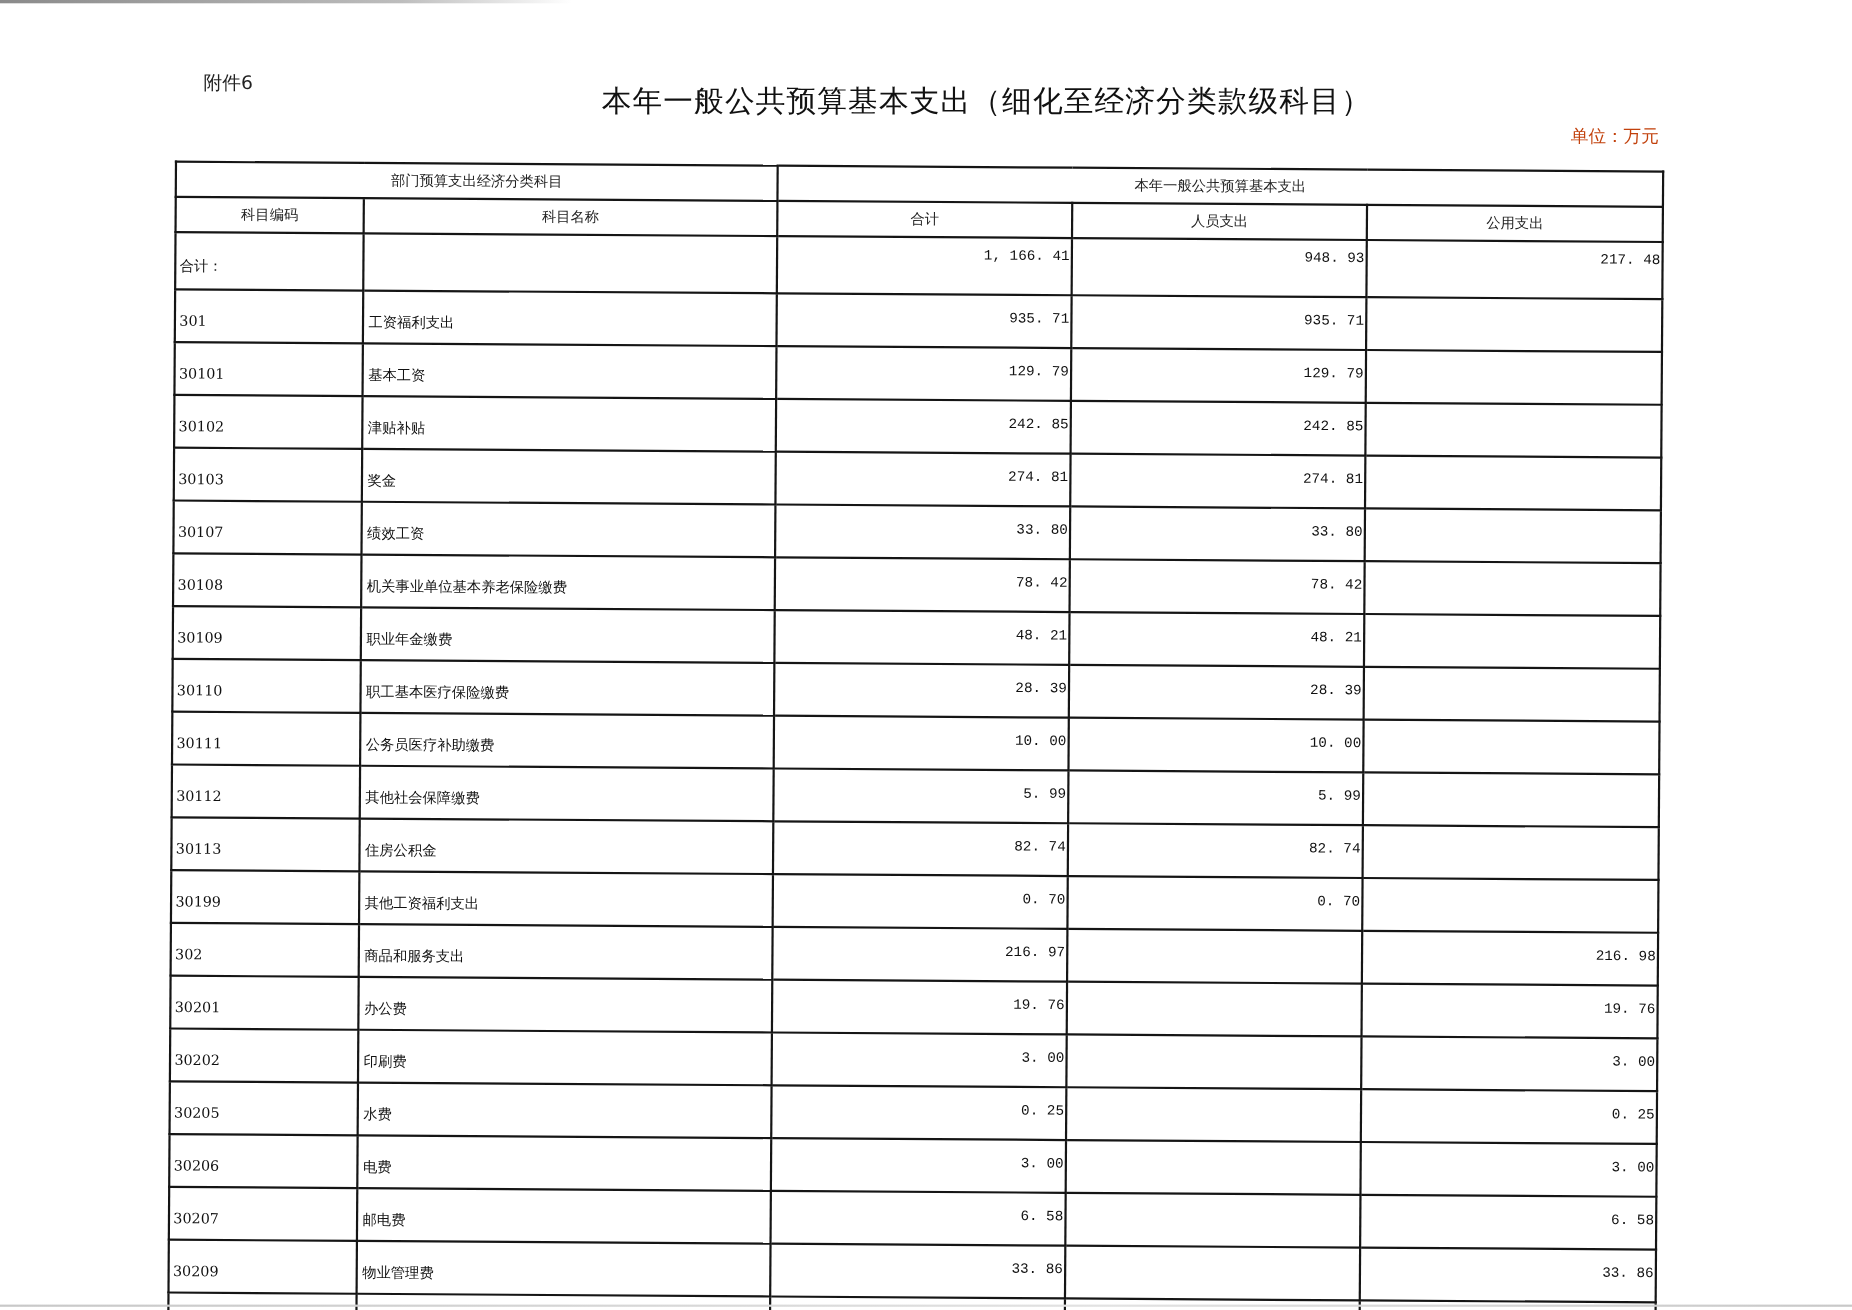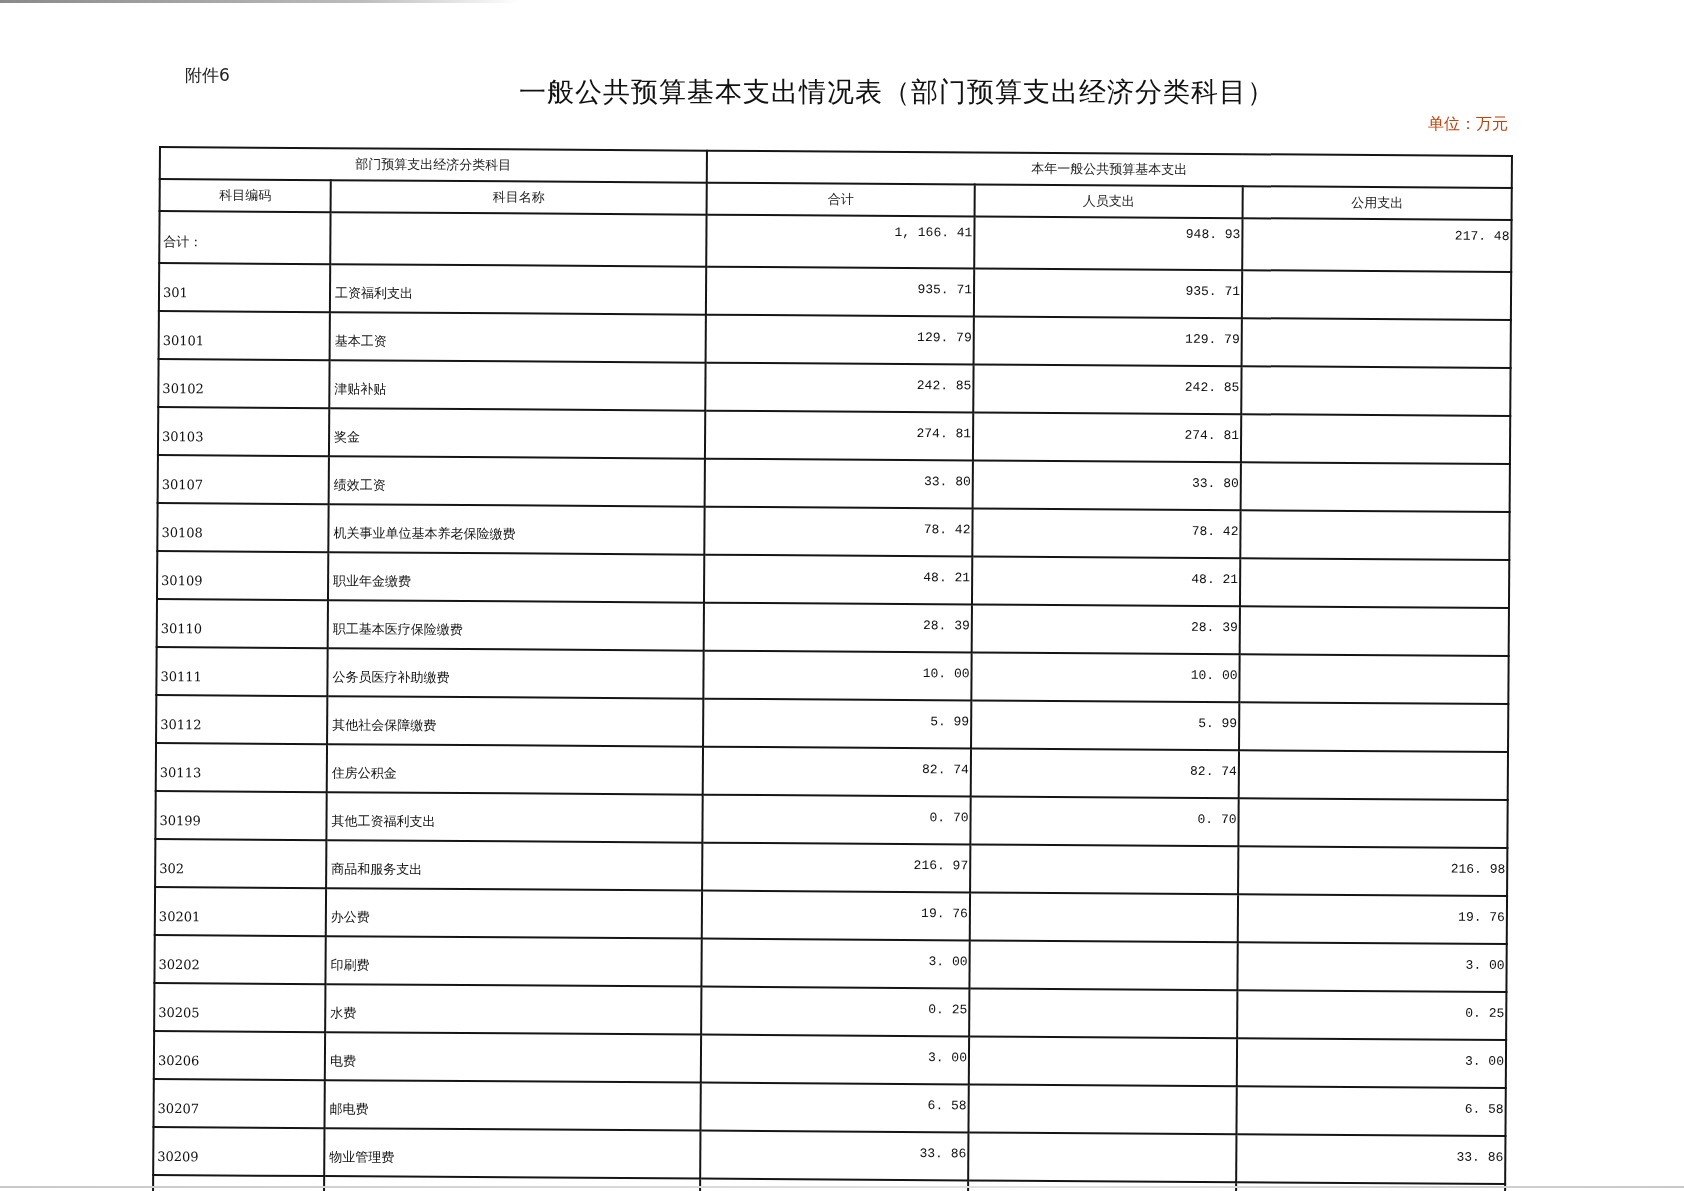--- a/index.html
+++ b/index.html
@@ -111,21 +111,21 @@
     .total-row .cell-num { vertical-align: top; padding-top: 8px !important; }
   </style>
 </head>
 <body>
 
 <div class="scan-top-edge"></div>
 
 <div class="attachment-label">附件6</div>
 
 <div class="page-title">
-  <span class="page-title-inner">一般公共预算基本支出情况表（部门预算支出经济分类科目）</span>
+  <span class="page-title-inner">本年一般公共预算基本支出（细化至经济分类款级科目）</span>
 </div>
 
 <div class="unit-label">单位：万元</div>
 
 <table class="budget-table">
   <colgroup>
     <col style="width:171px">
     <col style="width:376px">
     <col style="width:268px">
     <col style="width:268px">

